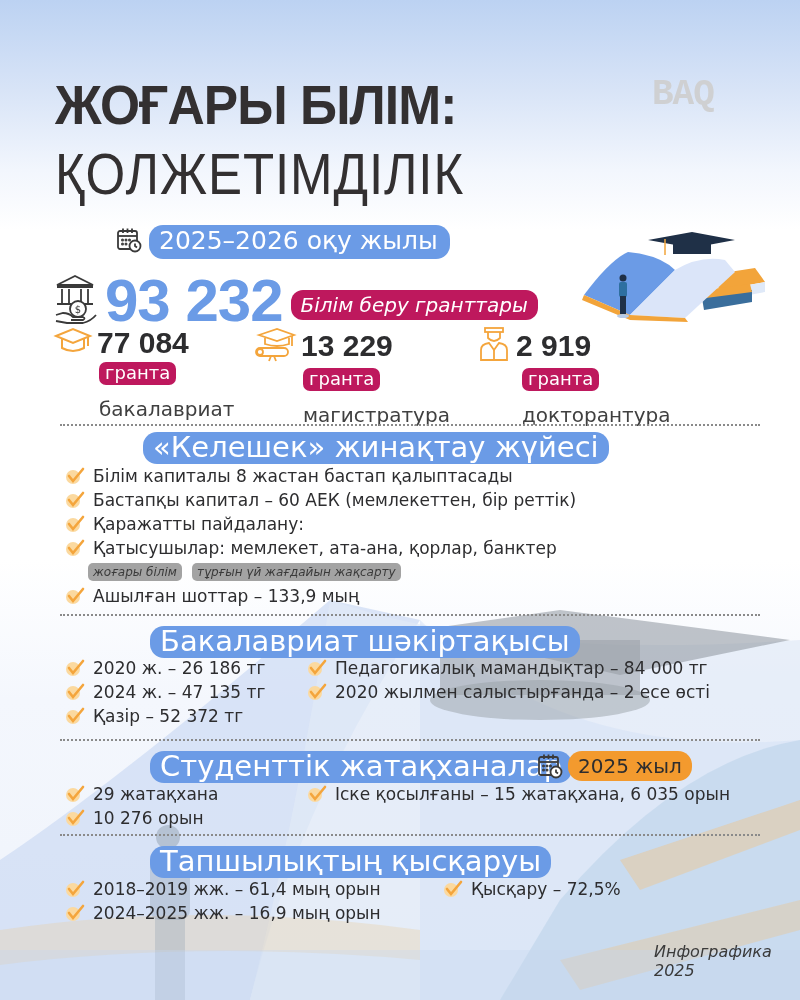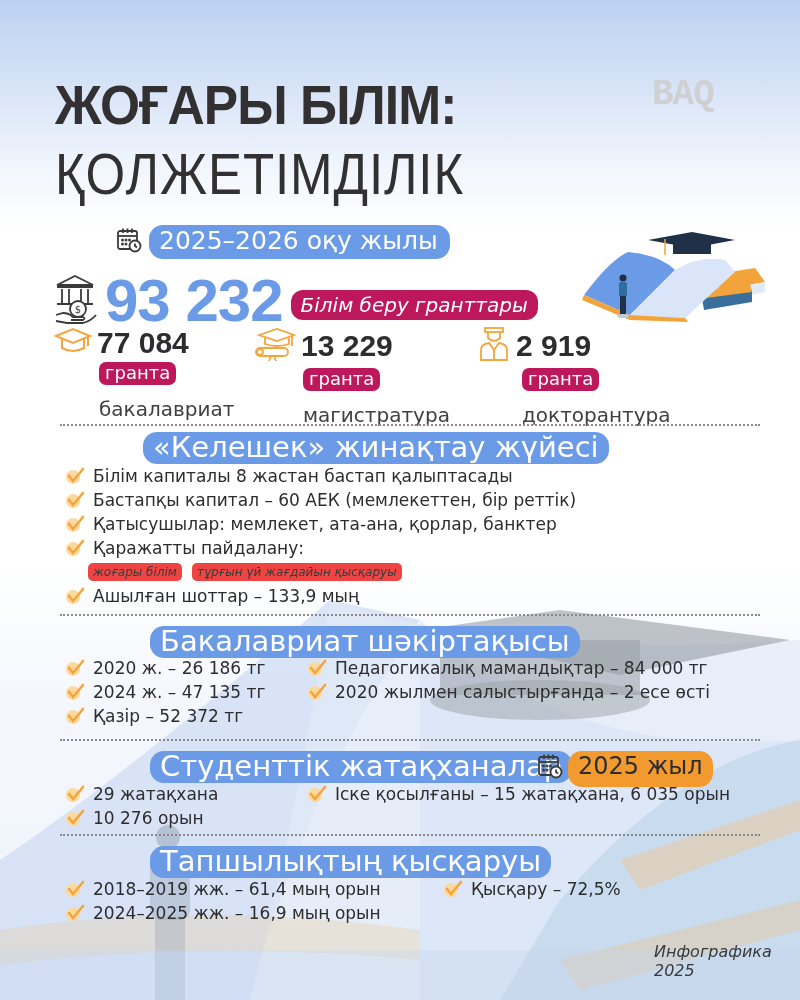--- a/index.html
+++ b/index.html
@@ -74,28 +74,28 @@
     }
 
     .check-list { position:absolute; list-style:none; }
     .check-list li {
       display:flex; align-items:center; font-size:17px; line-height:24px; color:#2d2d2f; white-space:nowrap;
     }
     .check-list li svg { flex:none; margin-right:8px; }
 
     .tags { position:absolute; left:88px; top:563px; display:flex; gap:10px; }
     .tag {
-      background:#ef4444; color:#3a3a3a; font-style:italic; font-size:12px;
+      background:#a3a3a3; color:#3a3a3a; font-style:italic; font-size:12px;
       padding:1px 5px; border-radius:5px; line-height:16px;
     }
 
     .year-pill-2 {
       position:absolute; left:568px; top:751px;
-      background:#f39a2e; color:#2d2d2f; font-size:24px; line-height:30px;
-      padding:0 10px 6px 10px; border-radius:14px; font-weight:400;
+      background:#f39a2e; color:#2d2d2f; font-size:20px; line-height:30px;
+      padding:0 10px 0 10px; border-radius:14px; font-weight:400;
     }
 
     .footer {
       position:absolute; left:654px; top:942px; font-style:italic; font-size:16px; color:#3a3a3a;
     }
   </style>
 </head>
 <body>
 
 <div class="bg-layer">
@@ -257,33 +257,33 @@
           <circle cx="8" cy="10" r="7" fill="#fbd99f"></circle>
           <path d="M4 9 L8 14 L18 2" stroke="#f4a53c" stroke-width="2.6" fill="none" stroke-linecap="round"></path>
         </svg>
       <span>Бастапқы капитал – 60 АЕК (мемлекеттен, бір реттік)</span>
     </li>
     <li>
       <svg width="20" height="18" viewBox="0 0 20 18">
           <circle cx="8" cy="10" r="7" fill="#fbd99f"></circle>
           <path d="M4 9 L8 14 L18 2" stroke="#f4a53c" stroke-width="2.6" fill="none" stroke-linecap="round"></path>
         </svg>
+      <span>Қаражатты пайдалану:</span>
+    </li>
+    <li>
+      <svg width="20" height="18" viewBox="0 0 20 18">
+          <circle cx="8" cy="10" r="7" fill="#fbd99f"></circle>
+          <path d="M4 9 L8 14 L18 2" stroke="#f4a53c" stroke-width="2.6" fill="none" stroke-linecap="round"></path>
+        </svg>
       <span>Қатысушылар: мемлекет, ата-ана, қорлар, банктер</span>
-    </li>
-    <li>
-      <svg width="20" height="18" viewBox="0 0 20 18">
-          <circle cx="8" cy="10" r="7" fill="#fbd99f"></circle>
-          <path d="M4 9 L8 14 L18 2" stroke="#f4a53c" stroke-width="2.6" fill="none" stroke-linecap="round"></path>
-        </svg>
-      <span>Қаражатты пайдалану:</span>
     </li>
   </ul>
   <div class="tags">
     <span class="tag">жоғары білім</span>
-    <span class="tag">тұрғын үй жағдайын қысқаруы</span>
+    <span class="tag">тұрғын үй жағдайын жақсарту</span>
   </div>
   <ul class="check-list" style="left:65px; top:584px;">
     <li>
       <svg width="20" height="18" viewBox="0 0 20 18">
           <circle cx="8" cy="10" r="7" fill="#fbd99f"></circle>
           <path d="M4 9 L8 14 L18 2" stroke="#f4a53c" stroke-width="2.6" fill="none" stroke-linecap="round"></path>
         </svg>
       <span>Ашылған шоттар – 133,9 мың</span>
     </li>
   </ul>

